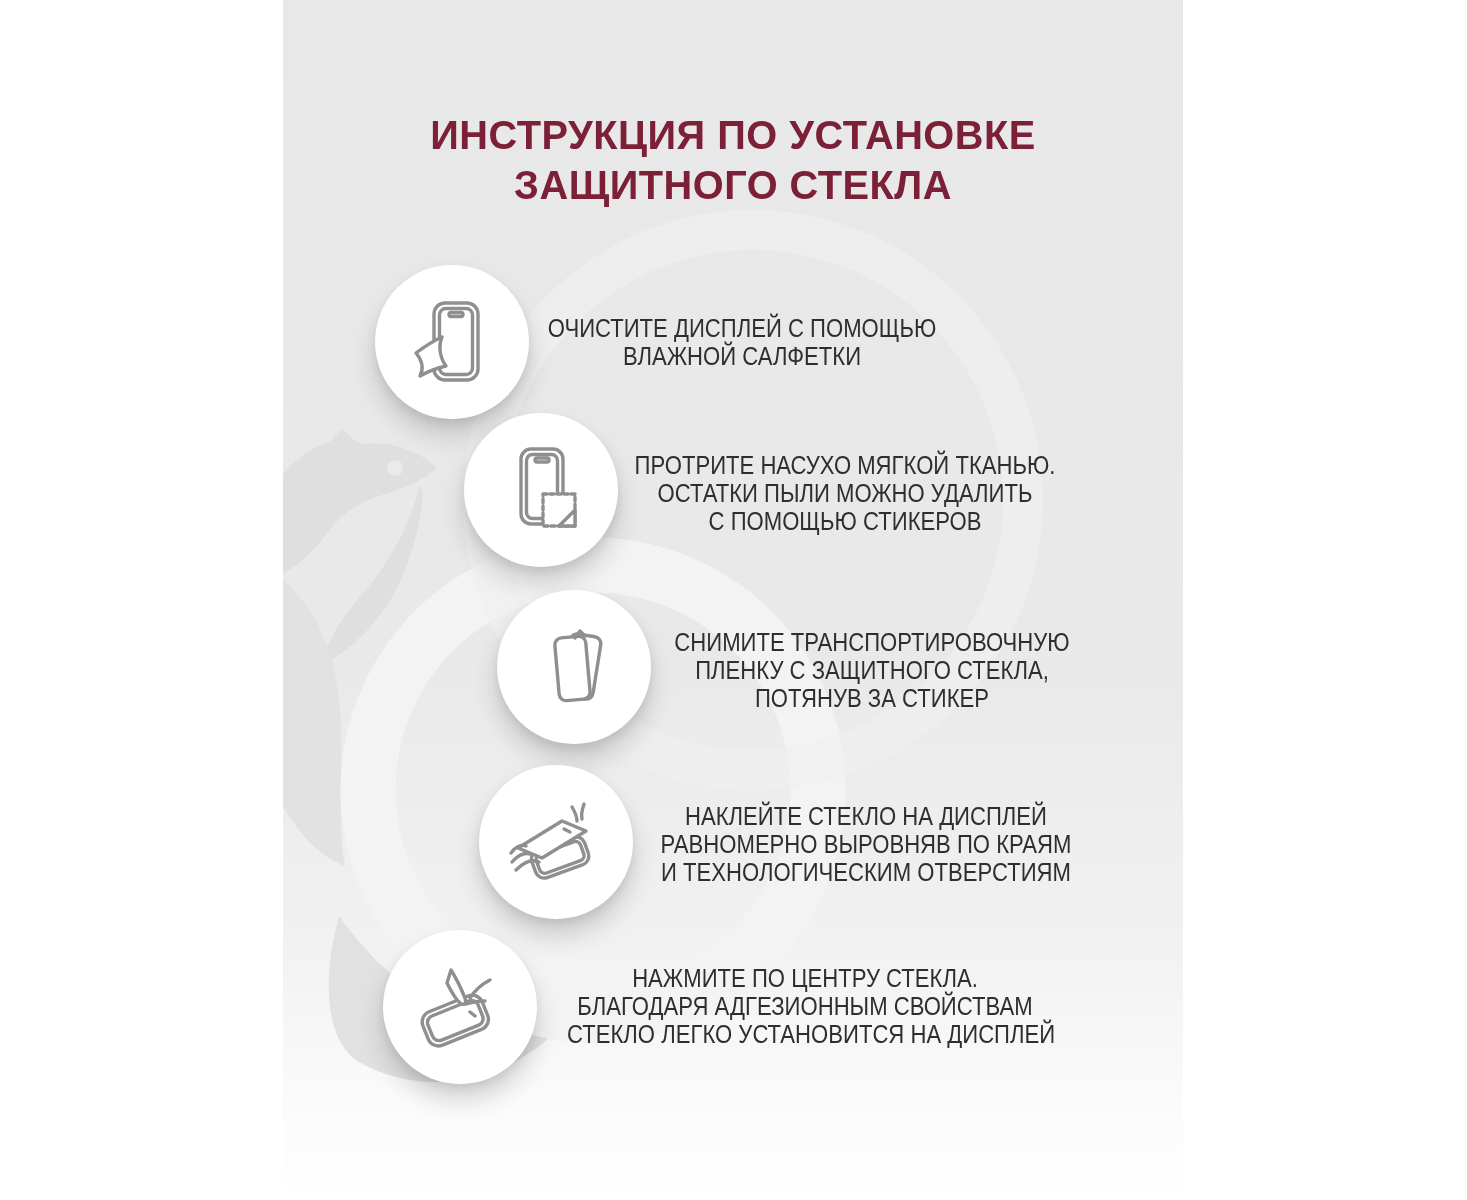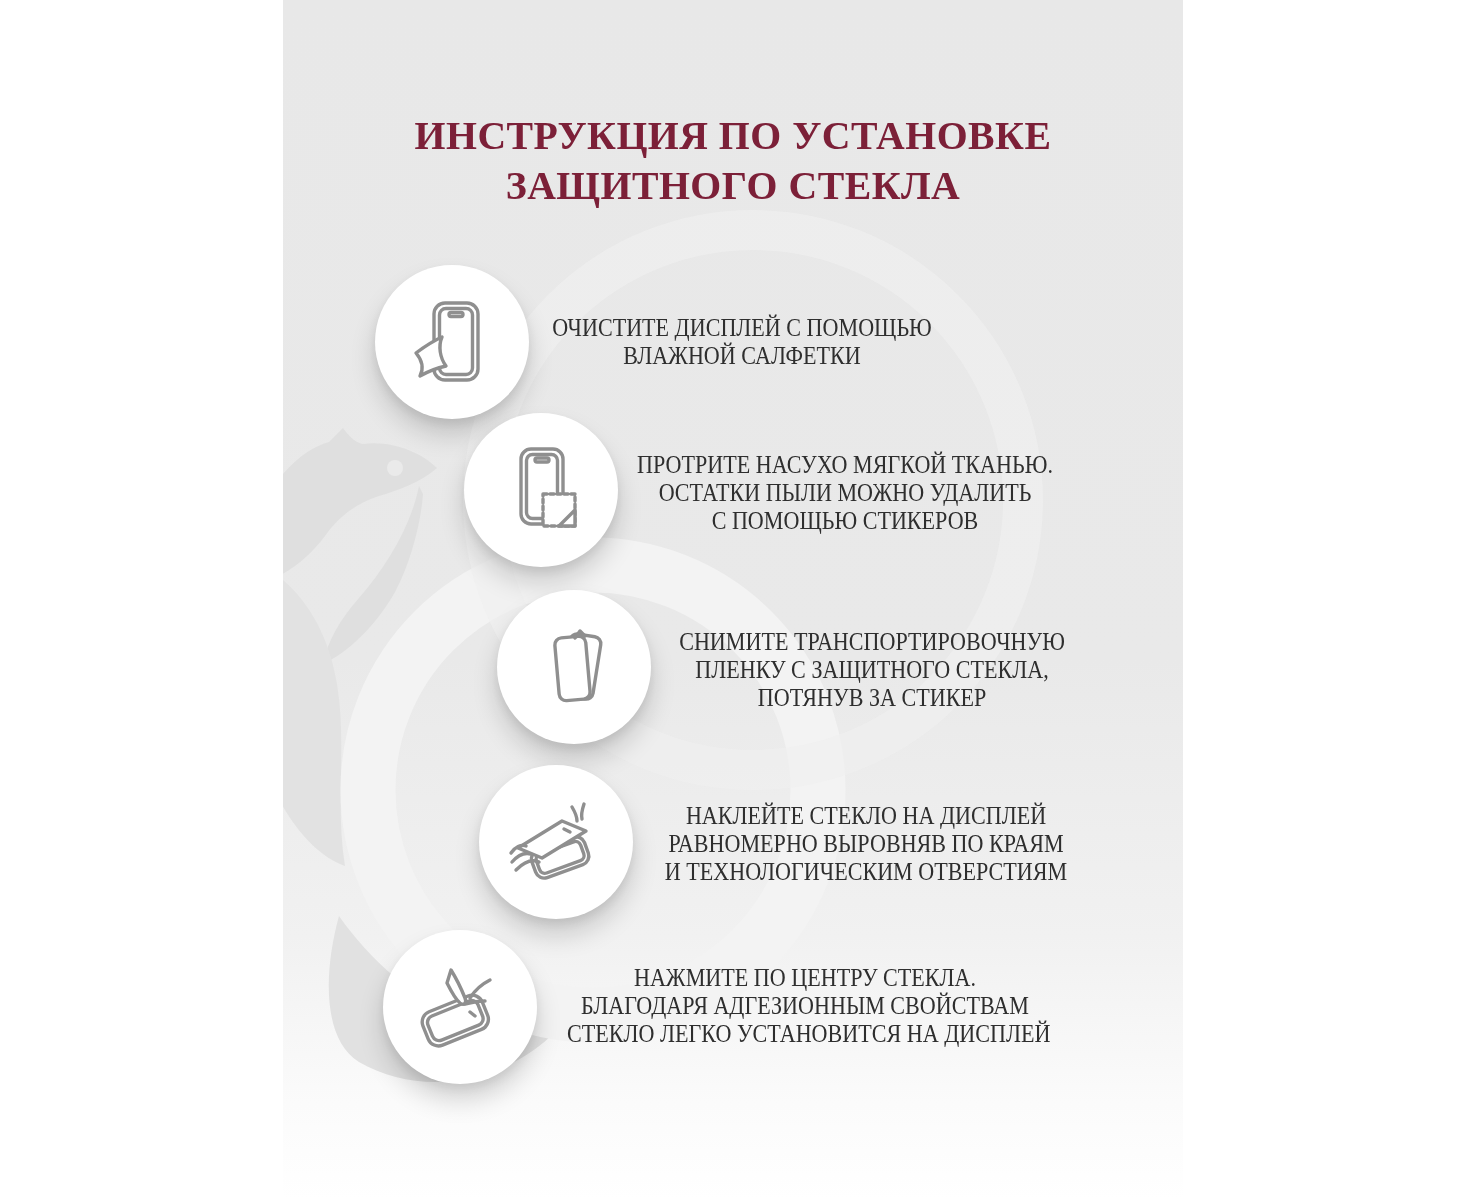--- a/index.html
+++ b/index.html
@@ -1,21 +1,21 @@
 <!DOCTYPE html>
 <html><head>
 <meta charset="utf-8">
 <style>
   html,body{margin:0;padding:0;background:#ffffff;}
   .page{
     position:relative;
     width:1467px;height:1200px;
     background:#ffffff;
     overflow:hidden;
-    font-family:Liberation Serif, serif;
+    font-family:Liberation Sans, sans-serif;
   }
   .panel{
     position:absolute;left:283px;top:0;width:900px;height:1200px;
     background:linear-gradient(to bottom,#e8e8e8 0%,#e9e9e9 55%,#f1f1f1 78%,#fbfbfb 92%,#ffffff 100%);
     overflow:hidden;
   }
   .watermark{position:absolute;inset:0;pointer-events:none;z-index:1;}
   .title{
     position:absolute;left:0;right:0;top:110px;z-index:3;
     text-align:center;

